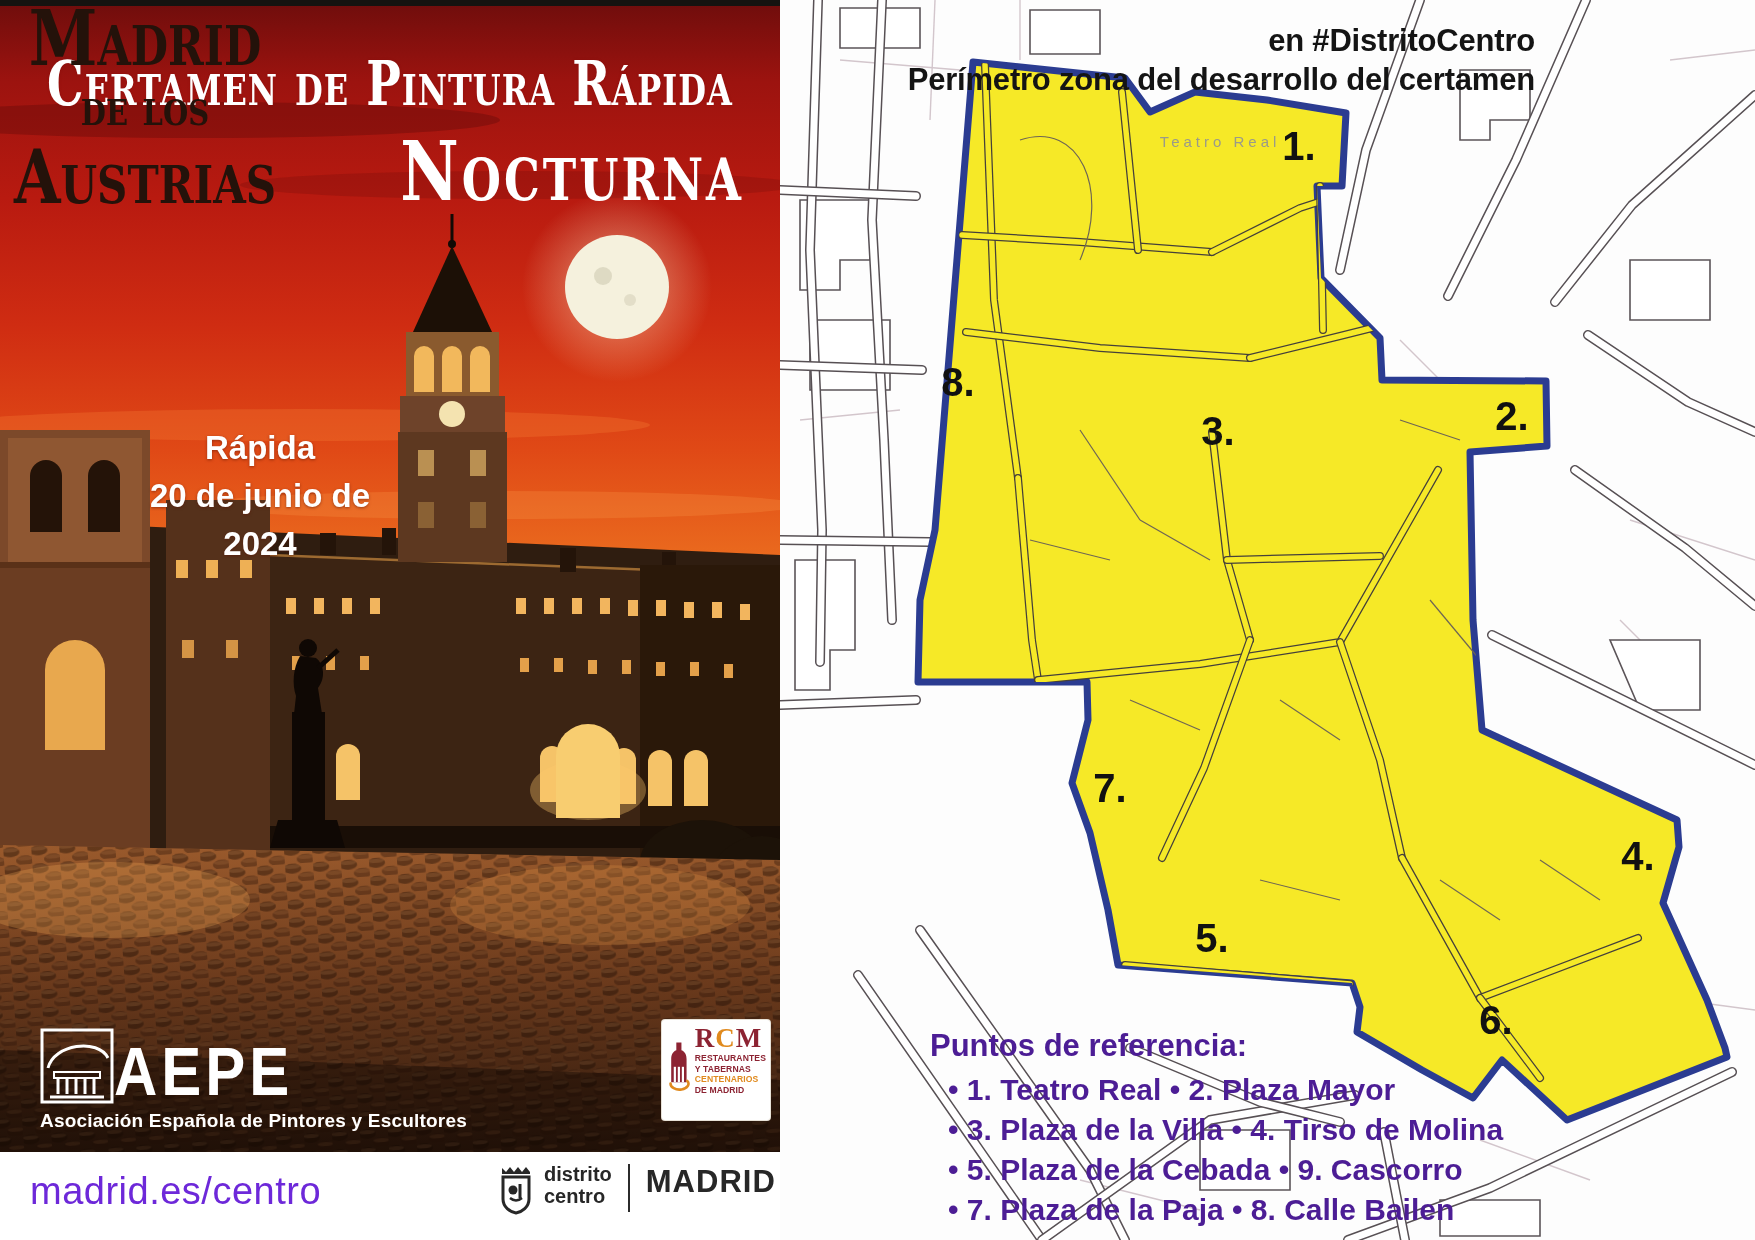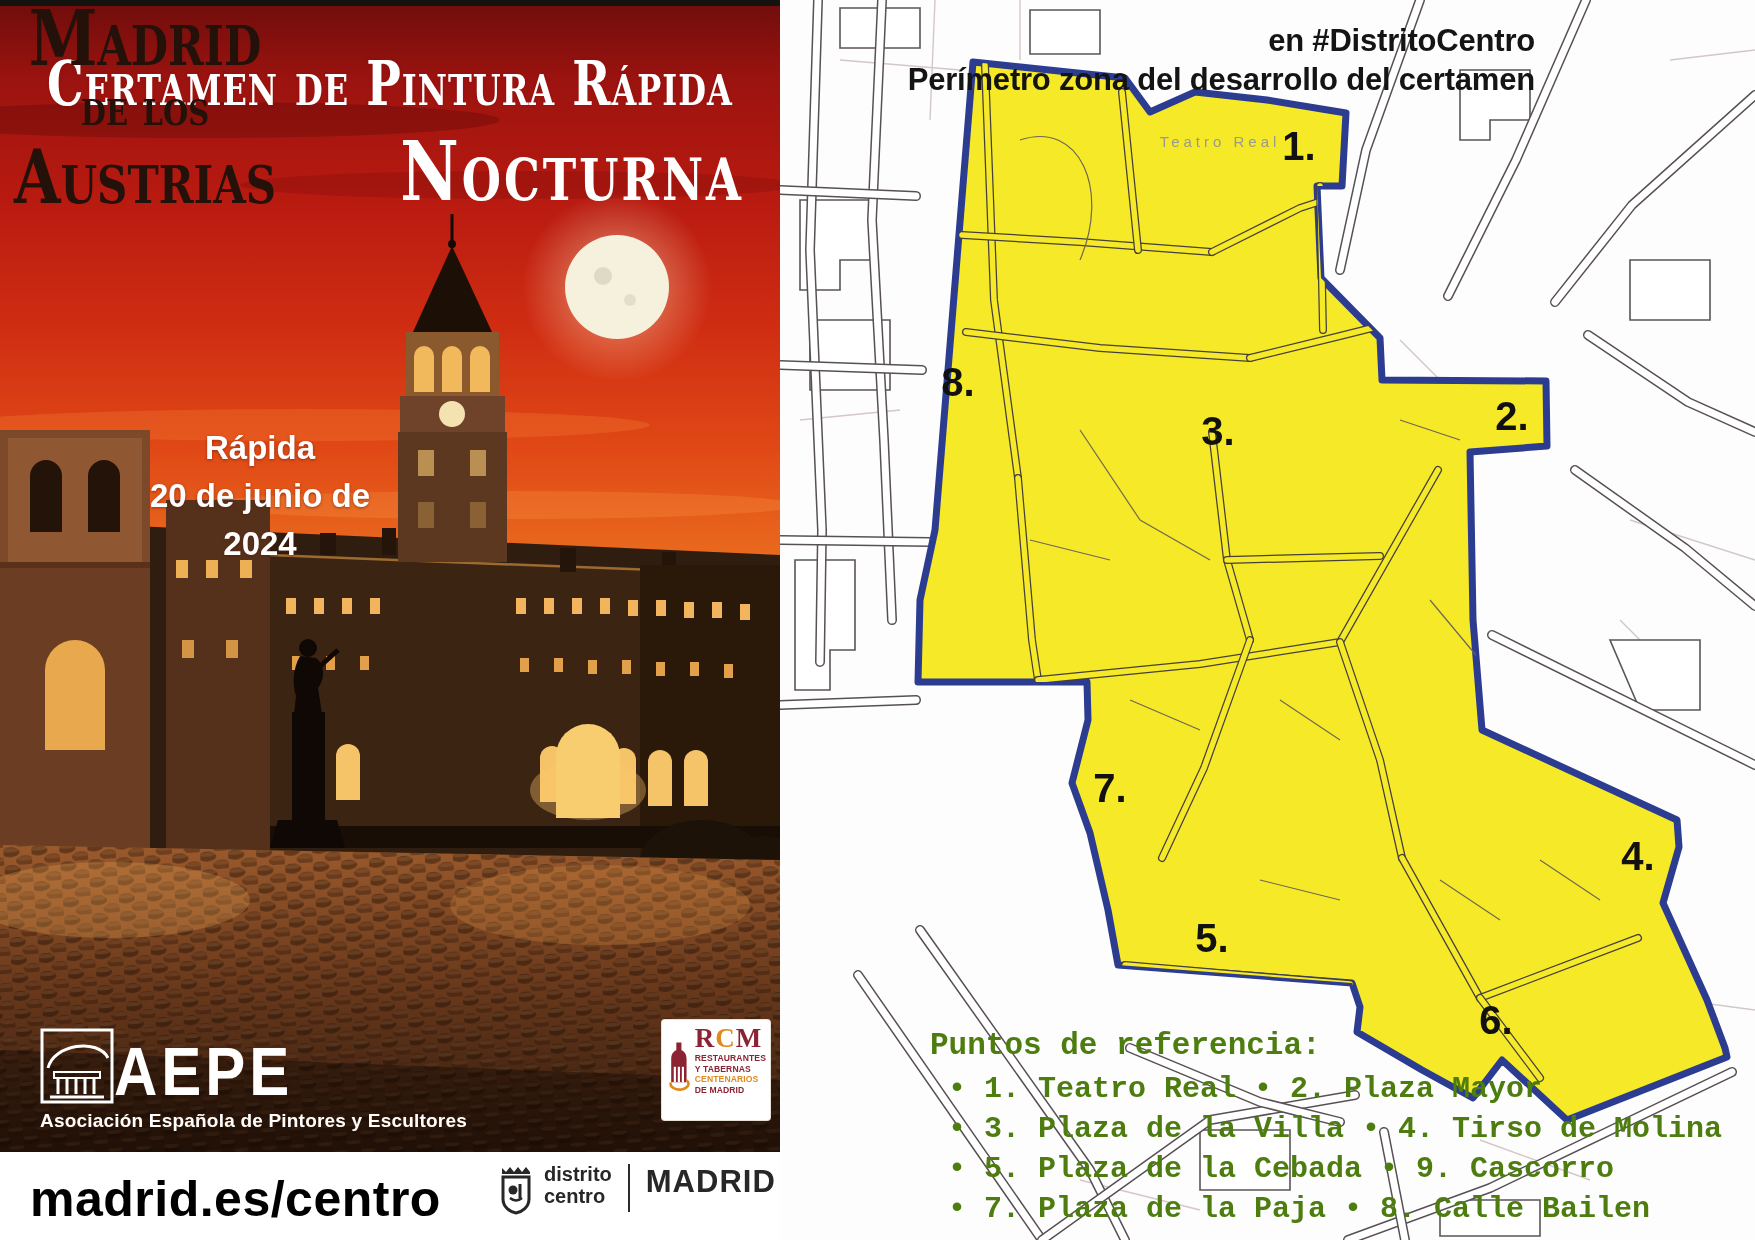--- a/index.html
+++ b/index.html
@@ -40,31 +40,31 @@
     border-radius:3px;box-shadow:0 0 0 1px #e8e2d8;display:flex;gap:5px;padding:5px 4px 4px 6px;
     box-sizing:border-box;}
   .rcm-text{display:flex;flex-direction:column;line-height:1;}
   .rcm-abbr{font-family:"Liberation Serif",serif;font-weight:700;font-size:27px;letter-spacing:1px;}
   .rcm-r,.rcm-m{color:#8c2332;} .rcm-c{color:#e08a1e;}
   .rcm-line{font-size:8.6px;font-weight:700;color:#8c2332;letter-spacing:.1px;
     text-transform:uppercase;margin-top:2px;}
   .rcm-line.orange{color:#e08a1e;}
   
   .poster-footer{position:absolute;left:0;top:1152px;width:780px;height:88px;background:#fff;}
-  .footer-url{position:absolute;left:30px;top:18px;font-size:50px;color:#000000;letter-spacing:.5px;font-weight:bold;}
+  .footer-url{position:absolute;left:30px;top:18px;font-size:38px;color:#6d28d9;letter-spacing:.5px;}
   .footer-right{position:absolute;left:498px;top:12px;display:flex;gap:10px;color:#272727;}
   .district-lines{font-size:20px;font-weight:600;line-height:1.08;}
   .footer-divider{width:2px;height:48px;background:#2b2b2b;margin:0 6px;}
   .footer-city{font-size:31px;font-weight:600;letter-spacing:1px;color:#272727;}
   
   .map-panel{position:absolute;left:780px;top:0;width:975px;height:1240px;background:#fdfdfd;}
   .map-svg{position:absolute;left:0;top:0;}
   .map-title{position:absolute;top:22px;right:220px;text-align:right;color:#141414;
     font-size:31px;font-weight:700;line-height:1.25;letter-spacing:-.2px;white-space:nowrap;}
-  .legend{position:absolute;left:150px;top:1028px;color:#4d7c0f;font-family:Liberation Mono, monospace;}
+  .legend{position:absolute;left:150px;top:1028px;color:#4c1d95;}
   .legend-heading{font-size:31px;font-weight:700;margin-bottom:6px;}
   .legend-line{font-size:30px;font-weight:700;line-height:40px;padding-left:18px;white-space:nowrap;}
   
   .road-case{fill:none;stroke:#575054;stroke-width:10;stroke-linejoin:round;stroke-linecap:round;}
   .road-fill{fill:none;stroke:#ffffff;stroke-width:7;stroke-linejoin:round;stroke-linecap:round;}
   .zroad-case{fill:none;stroke:#45403a;stroke-width:8;stroke-linejoin:round;stroke-linecap:round;}
   .zroad-fill{fill:none;stroke:var(--zone,#f6e927);stroke-width:5.5;stroke-linejoin:round;stroke-linecap:round;}
   .faint{fill:none;stroke:#d3c6cc;stroke-width:1.4;}
   .block{fill:#ffffff;stroke:#5b5458;stroke-width:1.6;}
   .zthin{fill:none;stroke:#6e6554;stroke-width:1.2;}

